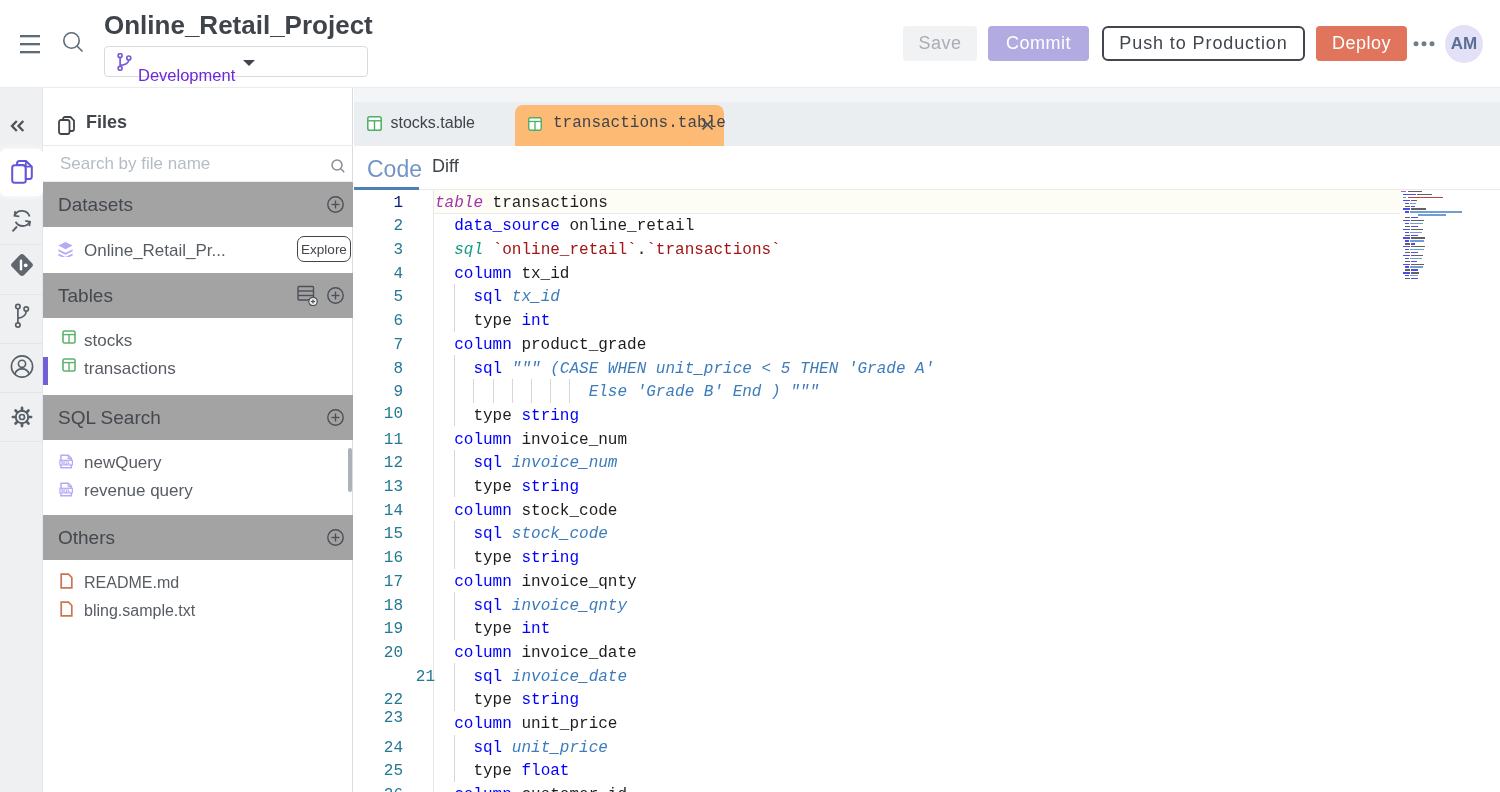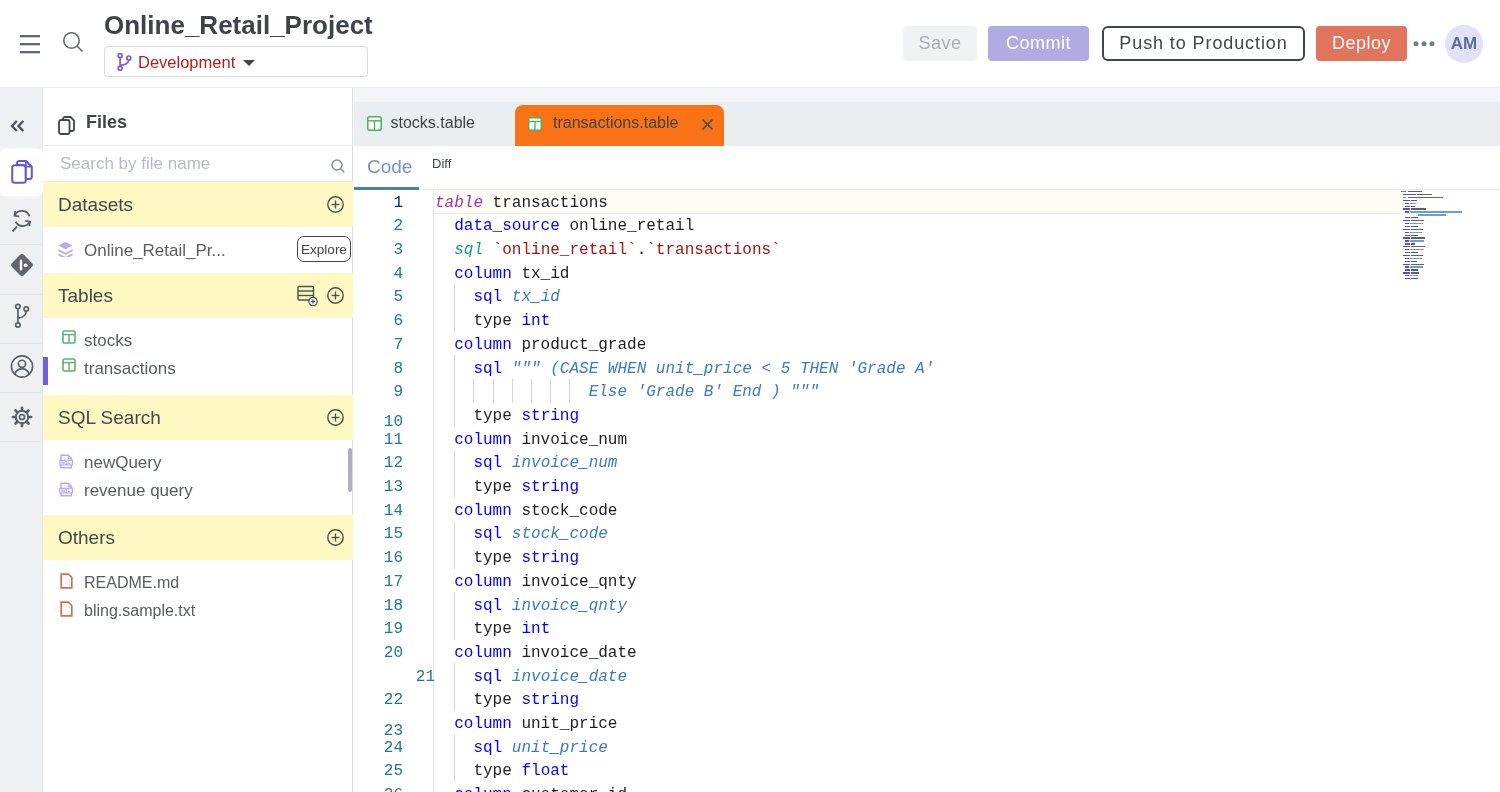--- a/index.html
+++ b/index.html
@@ -8,21 +8,21 @@
 .abs { position:absolute; }
 svg { display:block; }
 
 
 #header { position:absolute; left:0; top:0; width:1500px; height:88px; background:#fff;
   border-bottom:1px solid #e9ebee; z-index:5; }
 #title { position:absolute; left:104px; top:10px; font-size:26px; font-weight:bold;
   color:#3f434a; }
 #devsel { position:absolute; left:104px; top:46px; width:264px; height:31px;
   border:1px solid #d8dade; border-radius:4px; background:#fff; }
-#devsel .txt { position:absolute; left:33px; top:6px; font-size:16.5px; color:#b91c1c; }
+#devsel .txt { position:absolute; left:33px; top:19px; font-size:16.5px; color:#6d28d9; }
 #devsel .caret { position:absolute; left:138px; top:12.5px; width:0; height:0;
   border-left:6px solid transparent; border-right:6px solid transparent;
   border-top:6.5px solid #41454c; }
 .btn { position:absolute; top:26px; height:35px; border-radius:4px; font-size:18px; letter-spacing:0.5px;
   display:flex; align-items:center; justify-content:center; }
 #btn-save { left:903px; width:74px; background:#f1f2f3; color:#a9adb4; }
 #btn-commit { left:988px; width:101px; background:#b2abe2; color:#fff; }
 #btn-push { left:1102px; width:203px; background:#fff; color:#41454c;
   border:2px solid #41454c; border-radius:6px; font-size:18px; letter-spacing:0.9px; }
 #btn-deploy { left:1316px; width:91px; background:#e1745c; color:#fff; }
@@ -38,39 +38,39 @@
   border-radius:6px; box-shadow:0 0 6px rgba(255,255,255,1); }
 
 
 #sidebar { position:absolute; left:43px; top:88px; width:310px; height:704px; background:#fff;
   border-right:1px solid #d9dce0; }
 .srow { position:absolute; left:0; width:310px; }
 #files-row { top:0; height:58px; border-bottom:1px solid #e8eaed; }
 #files-row .t { position:absolute; left:43px; top:24px; font-size:18px; font-weight:bold; color:#41454c; }
 #search-row { top:58px; height:36px; border-bottom:1px solid #e8eaed; }
 #search-row .ph { position:absolute; left:17px; top:8px; font-size:17px; color:#b6bcc3; }
-.secbar { position:absolute; left:0; width:310px; height:45px; background:#fef9c3; }
+.secbar { position:absolute; left:0; width:310px; height:45px; background:#a3a3a3; }
 .secbar .t { position:absolute; left:15px; top:12px; font-size:19px; color:#44484f; }
 .item { position:absolute; left:0; width:310px; height:28px; }
 .item .t { position:absolute; left:41px; top:4px; font-size:17px; color:#575c63; }
 #activebar { position:absolute; left:0px; top:269px; width:5px; height:28px; background:#7161d8; }
 #explore { position:absolute; left:254px; top:148px; width:54px; height:26px; border:1.5px solid #42464c;
   border-radius:7px; font-size:13.5px; color:#42464c; display:flex; align-items:center; justify-content:center; }
 #sbthumb { position:absolute; left:305px; top:360px; width:4px; height:44px; background:#adb2b8; border-radius:2px; }
 
 
 #main { position:absolute; left:354px; top:88px; width:1146px; height:704px; background:#fff; }
 #band { position:absolute; left:0; top:0; width:1146px; height:13.5px; background:#f4f5f6; }
 #tabstrip { position:absolute; left:0; top:13.5px; width:1146px; height:44px; background:#ebeef1; }
 .tab { position:absolute; top:0; height:44px; font-size:16px; color:#3f444b; }
-#tab-active { left:161px; width:209px; top:3px; height:41px; background:#f97316;
-  border-radius:8px 8px 0 0; }
+#tab-active { left:161px; width:209px; top:3px; height:41px; background:#fdba74;
+  border-radius:8px 8px 0 0;font-family:Liberation Mono, monospace; }
 #codediff { position:absolute; left:0; top:57.5px; width:1146px; height:44.5px; background:#fff; border-bottom:1px solid #eaeaea; }
-#codediff .code { position:absolute; left:13px; top:10px; font-size:19px; color:#7494c6; }
-#codediff .diff { position:absolute; left:78px; top:10px; font-size:13px; color:#3f444b; }
+#codediff .code { position:absolute; left:13px; top:10px; font-size:23px; color:#7494c6; }
+#codediff .diff { position:absolute; left:78px; top:10px; font-size:18px; color:#3f444b; }
 #underline { position:absolute; left:0px; top:41px; width:65px; height:3px; background:#4c7fb5; }
 
 
 #editor { position:absolute; left:354px; top:190px; width:1146px; height:602px; background:#fff;
   font-family:"Liberation Mono", monospace; font-size:16px; }
 #gutterline { position:absolute; left:79px; top:0; width:1px; height:602px; background:#e7e7e7; }
 #curline { position:absolute; left:79px; top:-0.6px; width:967px; height:24.3px; background:#fdfdf6;
   border-top:1px solid #ebebeb; border-bottom:1px solid #ebebeb; }
 .ln { position:absolute; width:49px; text-align:right; color:#237893; font-size:16px; line-height:23.7px; }
 .cl { position:absolute; left:81px; white-space:pre; line-height:23.7px; color:#1e1e1e; }
@@ -331,34 +331,34 @@
   <div id="lns">
       <div class="ln" style="top:1.6px;color:#0b216f;">1</div>
       <div class="ln" style="top:25.3px;">2</div>
       <div class="ln" style="top:49.0px;">3</div>
       <div class="ln" style="top:72.7px;">4</div>
       <div class="ln" style="top:96.4px;">5</div>
       <div class="ln" style="top:120.1px;">6</div>
       <div class="ln" style="top:143.8px;">7</div>
       <div class="ln" style="top:167.5px;">8</div>
       <div class="ln" style="top:191.2px;">9</div>
-      <div class="ln" style="top:221px;">10</div>
+      <div class="ln" style="top:213px;">10</div>
       <div class="ln" style="top:238.6px;">11</div>
       <div class="ln" style="top:262.3px;">12</div>
       <div class="ln" style="top:286.0px;">13</div>
       <div class="ln" style="top:309.7px;">14</div>
       <div class="ln" style="top:333.4px;">15</div>
       <div class="ln" style="top:357.1px;">16</div>
       <div class="ln" style="top:380.8px;">17</div>
       <div class="ln" style="top:404.5px;">18</div>
       <div class="ln" style="top:428.2px;">19</div>
       <div class="ln" style="top:451.9px;">20</div>
       <div class="ln" style="top:475.6px;margin-left:32px;">21</div>
       <div class="ln" style="top:499.3px;">22</div>
-      <div class="ln" style="top:530px;">23</div>
+      <div class="ln" style="top:517px;">23</div>
       <div class="ln" style="top:546.7px;">24</div>
       <div class="ln" style="top:570.4px;">25</div>
       <div class="ln" style="top:594.1px;">26</div>
     </div>
 
   <div id="code">
       <div class="cl" style="top:1.6px"><span class="tbl">table</span> transactions</div>
       <div class="cl" style="top:25.3px">  <span class="kw">data_source</span> online_retail</div>
       <div class="cl" style="top:49.0px">  <span class="sqlkw">sql</span> <span class="str">`online_retail`</span>.<span class="str">`transactions`</span></div>
       <div class="cl" style="top:72.7px">  <span class="kw">column</span> tx_id</div>

